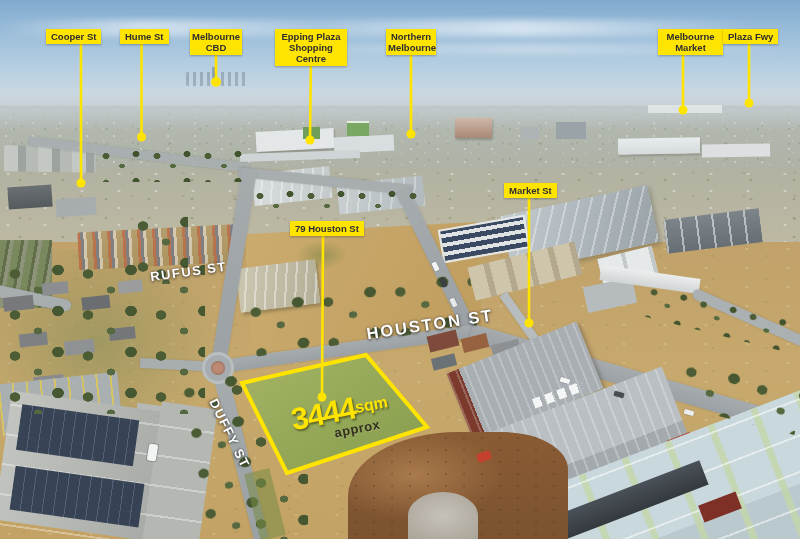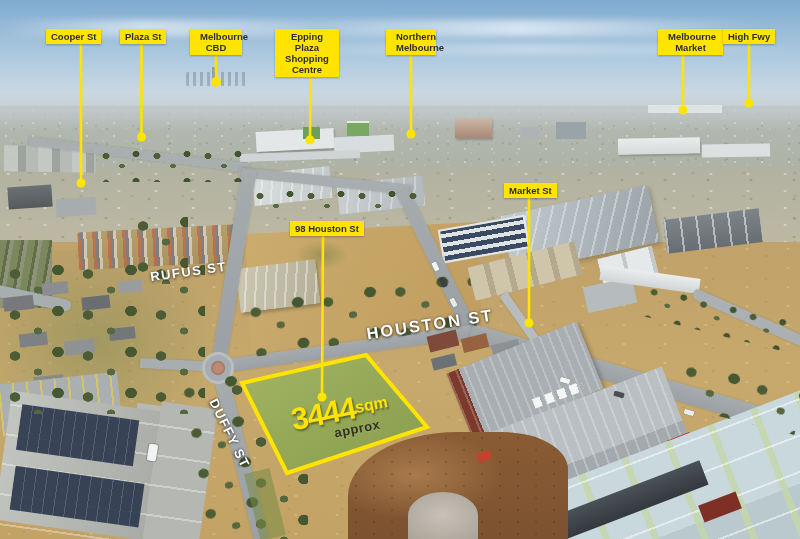--- a/index.html
+++ b/index.html
@@ -194,25 +194,25 @@
       linear-gradient(#939597,#939597);
     background-position:8px 22px,48px 12px,86px 30px,124px 18px,20px 60px,64px 72px,110px 64px,30px 104px,86px 110px,10px 138px;
     background-size:30px 14px,26px 12px,28px 13px,24px 12px,28px 13px,30px 14px,26px 12px,30px 14px,26px 13px,28px 13px;}
 
   
   .overlay{left:0;top:0;width:800px;height:539px;pointer-events:none;}
 
   
   .lm{background:var(--accent,#ffe400);color:#2e2e2e;font-weight:bold;font-size:9.5px;line-height:11px;
       text-align:center;padding:2px 5px;white-space:nowrap;box-shadow:0 1px 2px rgba(40,40,40,.35);z-index:50;}
-  .lm.wrap{white-space:normal;padding:2px 10px;}
+  .lm.wrap{white-space:normal;padding:2px 2px;}
   .lm-cooper{left:46px;top:29px;}
   .lm-high{left:120px;top:29px;}
   .lm-cbd{left:190px;top:29px;width:52px;}
-  .lm-epping{left:275px;top:29px;width:64px;}
+  .lm-epping{left:275px;top:29px;width:72px;}
   .lm-northern{left:386px;top:29px;width:50px;}
   .lm-market{left:658px;top:29px;width:65px;}
   .lm-hume{left:723px;top:29px;}
   .lm-miller{left:504px;top:183px;}
   .lm-h98{left:290px;top:221px;}
 
   
   .street{color:#fff;font-weight:bold;letter-spacing:1.5px;z-index:40;white-space:nowrap;
           text-shadow:0 1px 3px rgba(30,30,30,.75),0 0 2px rgba(30,30,30,.5);}
   .st-rufus{left:150px;top:264px;font-size:13px;transform:rotate(-8deg);}
@@ -365,28 +365,28 @@
       <circle cx="310" cy="140" r="4.5"></circle>
       <circle cx="411" cy="134" r="4.5"></circle>
       <circle cx="683" cy="110" r="4.5"></circle>
       <circle cx="749" cy="103" r="4.5"></circle>
       <circle cx="529" cy="323" r="4.5"></circle>
       <circle cx="322" cy="397" r="4.5"></circle>
     </g>
   </svg>
 
   <div class="lm lm-cooper">Cooper St</div>
-  <div class="lm lm-high">Plaza St</div>
+  <div class="lm lm-high">Hume St</div>
   <div class="lm wrap lm-cbd">Melbourne CBD</div>
   <div class="lm wrap lm-epping">Epping Plaza Shopping Centre</div>
   <div class="lm wrap lm-northern">Northern Melbourne</div>
   <div class="lm wrap lm-market">Melbourne Market</div>
-  <div class="lm lm-hume">High Fwy</div>
+  <div class="lm lm-hume">Plaza Fwy</div>
   <div class="lm lm-miller">Market St</div>
-  <div class="lm lm-h98">98 Houston St</div>
+  <div class="lm lm-h98">79 Houston St</div>
 
   <div class="street st-rufus">RUFUS ST</div>
   <div class="street st-houston">HOUSTON ST</div>
   <div class="street st-duffy">DUFFY ST</div>
 
   <div class="parcel-text">
     <div class="pt-row">
       <span class="pt-big">3444</span>
       <span class="pt-unit">sqm</span>
     </div>

